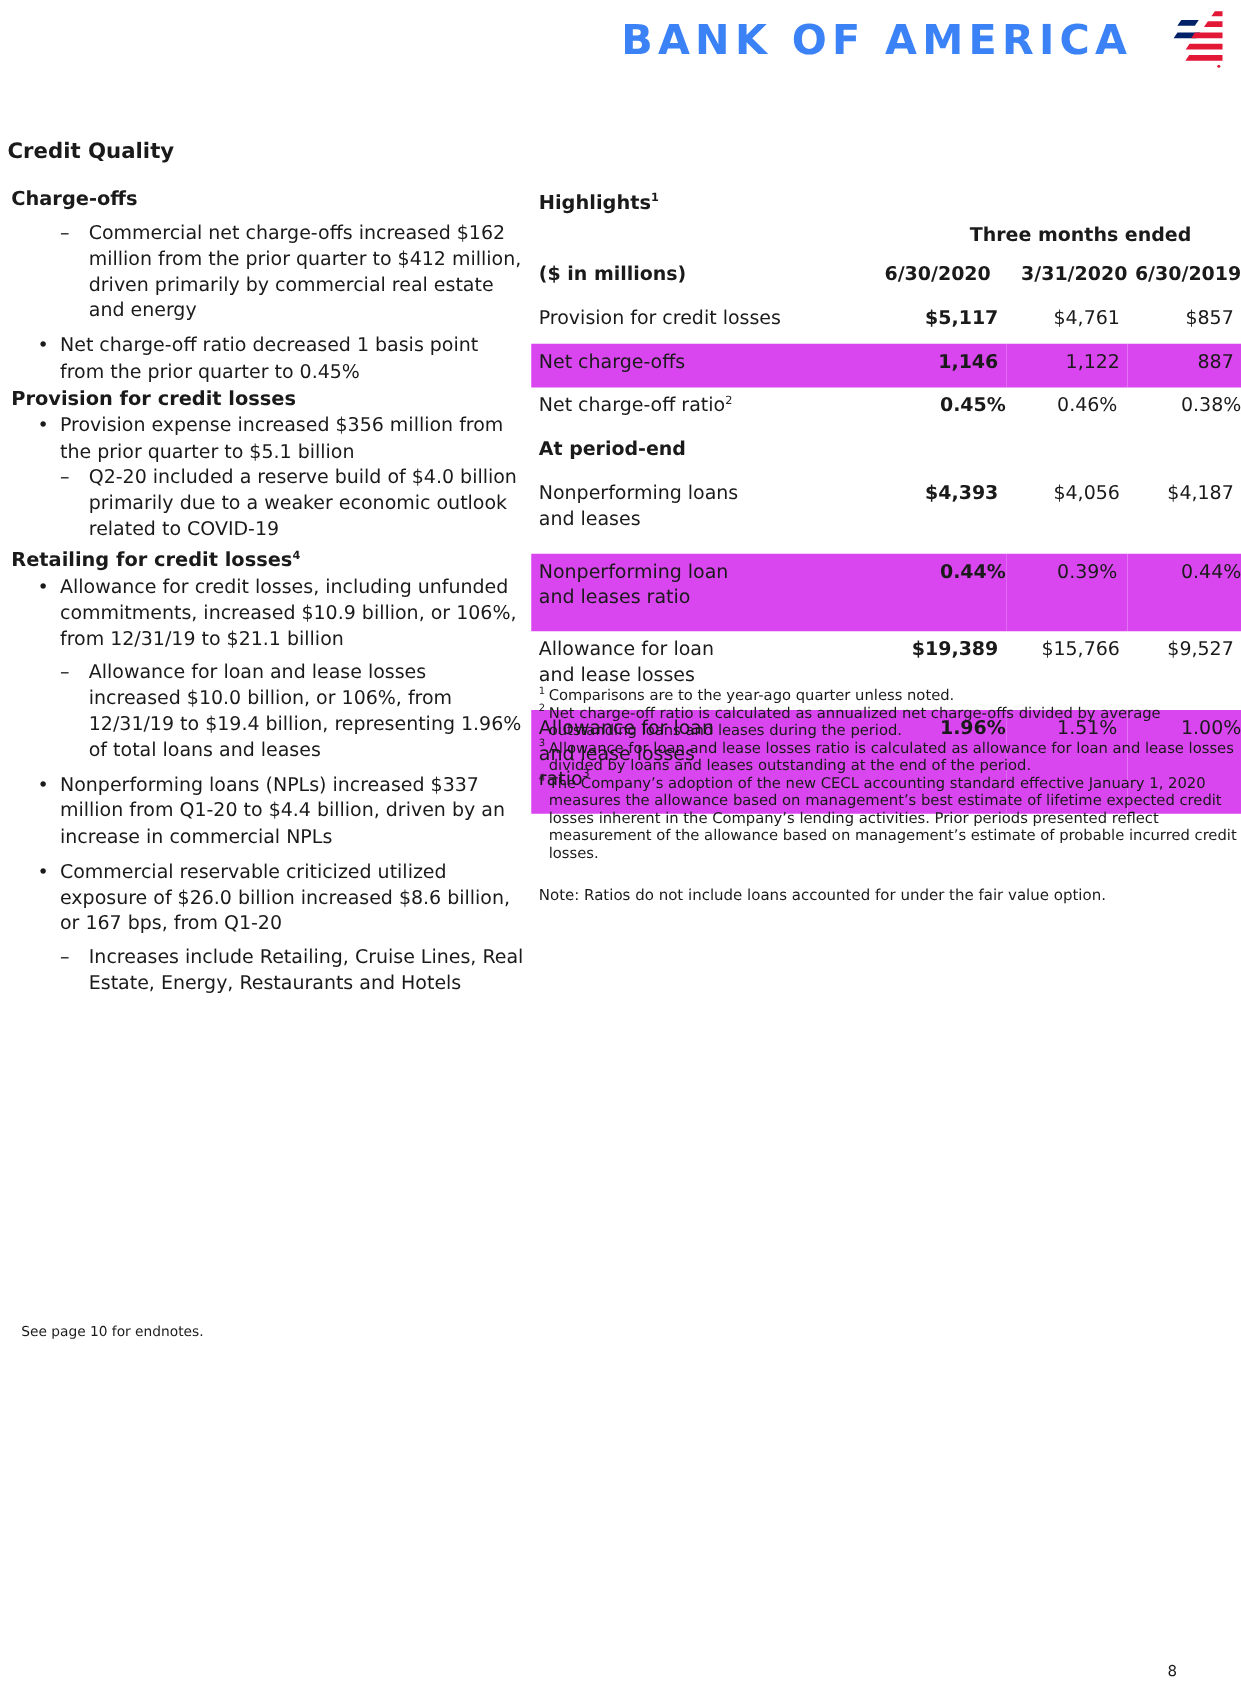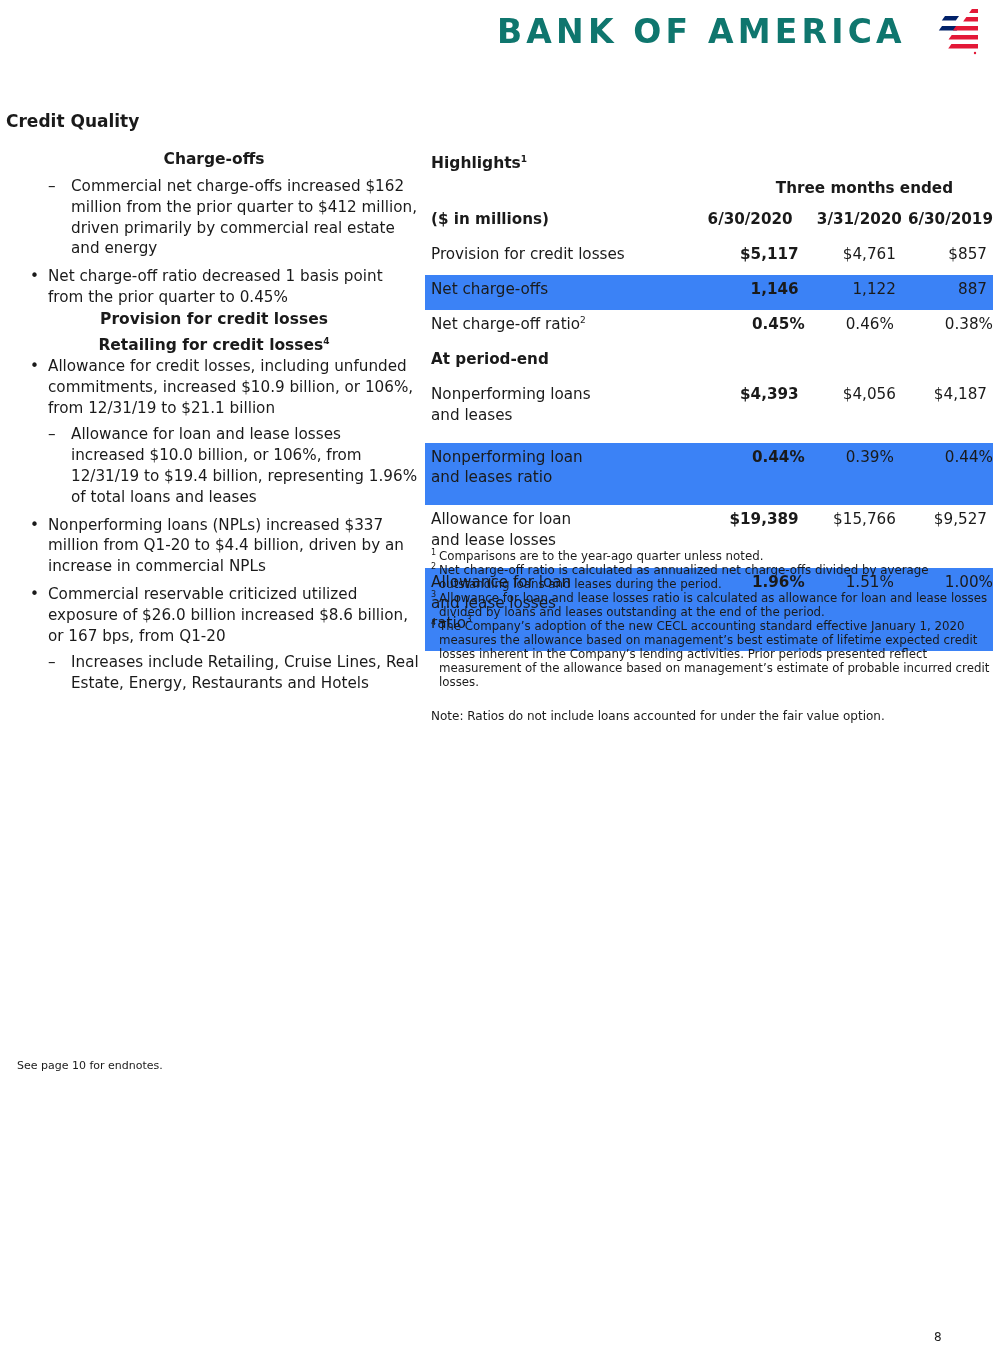--- a/index.html
+++ b/index.html
@@ -4,28 +4,28 @@
 <style>
   html, body { margin: 0; padding: 0; }
   body {
     width: 993px; height: 1365px; position: relative; background: #ffffff;
     font-family: "DejaVu Sans", "Liberation Sans", sans-serif; color: #1a1a1a;
     overflow: hidden;
   }
   .logo { position: absolute; left: 497px; top: 6px; height: 50px; display: flex; align-items: center; }
   .logo-text {
     font-family: "DejaVu Sans", sans-serif; font-weight: bold; font-size: 33px;
-    letter-spacing: 4.2px; color: #0f766e; line-height: 1;
+    letter-spacing: 4.2px; color: #3b82f6; line-height: 1;
   }
   .logo-flag { margin-left: 6px; width: 66px; height: 50px; }
 
   .section-title { position: absolute; left: 6px; top: 111px; font-size: 17px; font-weight: bold; margin: 0; }
 
   .left { position: absolute; left: 9px; top: 148px; width: 410px; font-size: 15.2px; line-height: 20.8px; }
-  .left h3 { font-size: 15.5px; font-weight: bold; margin: 0; line-height: 22px; text-align: center; }
+  .left h3 { font-size: 15.5px; font-weight: bold; margin: 0; line-height: 22px; }
   .left h3 sup, .hl-title sup { font-size: 9px; }
   ul.bul { list-style: none; margin: 0; padding: 0; }
   .b1 { position: relative; padding-left: 39px; margin-top: 7px; }
   .b1::before { content: "•"; position: absolute; left: 21px; top: 0; }
   .b1.tight { padding-left: 34px; margin-top: 0; }
   .b1.tight::before { left: 21px; }
   .b2 { position: relative; padding-left: 62px; margin-top: 6px; }
   .b2::before { content: "–"; position: absolute; left: 39px; top: 0; }
   .b2.first { margin-top: 5px; }
   .sec2 { margin-top: 13px; }
@@ -35,21 +35,21 @@
   .hl-title { font-size: 15.5px; font-weight: bold; margin: 0; line-height: 22px; }
   table.hl { position: absolute; left: -6px; top: 30px; width: 568px; border-collapse: collapse; font-size: 15.2px; }
   table.hl td, table.hl th { padding: 0 0 0 6px; vertical-align: top; line-height: 20.8px; }
   table.hl th { font-weight: bold; text-align: right; }
   table.hl th.lbl { text-align: left; }
   table.hl .num { text-align: right; }
   table.hl .c1 { width: 334px; padding-right: 0; }
   table.hl .c2 { width: 110px; padding-right: 0; }
   table.hl .c3 { width: 112px; padding-right: 0; }
   table.hl td.b { font-weight: bold; }
-  tr.shade td { background: #3b82f6; }
+  tr.shade td { background: #d946ef; }
   .h-three td { height: 31px; }
   .h-head th { height: 31px; }
   tr.r1 td { height: 31px; padding-top: 4px; }
   tr.r1l td { padding-top: 4px; padding-bottom: 17px; }
   td.pad6 { padding-right: 6px !important; }
   sup.s { font-size: 9px; vertical-align: super; line-height: 0; }
 
   .notes { position: absolute; left: 431px; top: 549px; width: 560px; font-size: 11.8px; line-height: 14px; }
   .note { position: relative; padding-left: 8px; }
   .note sup { position: absolute; left: 0; top: -3px; font-size: 8px; }
@@ -80,20 +80,24 @@
 <h2 class="section-title">Credit Quality</h2>
 
 <div class="left">
   <h3>Charge-offs</h3>
   <ul class="bul">
     <li class="b2"><span>Commercial net charge-offs increased $162 million from the prior quarter to $412 million, driven primarily by commercial real estate and energy</span></li>
     <li class="b1"><span>Net charge-off ratio decreased 1 basis point from the prior quarter to 0.45%</span></li>
   </ul>
 
   <h3 class="sec2">Provision for credit losses</h3>
+  <ul class="bul">
+    <li class="b1 tight" style="padding-left:39px"><span>Provision expense increased $356 million from the prior quarter to $5.1 billion</span></li>
+    <li class="b2" style="margin-top:0"><span>Q2-20 included a reserve build of $4.0 billion primarily due to a weaker economic outlook related to COVID-19</span></li>
+  </ul>
 
   <h3 class="sec3"><span>Retailing for credit losses</span><sup>4</sup></h3>
   <ul class="bul">
     <li class="b1" style="margin-top:0"><span>Allowance for credit losses, including unfunded commitments, increased $10.9 billion, or 106%, from 12/31/19 to $21.1 billion</span></li>
     <li class="b2"><span>Allowance for loan and lease losses increased $10.0 billion, or 106%, from 12/31/19 to $19.4 billion, representing 1.96% of total loans and leases</span></li>
     <li class="b1"><span>Nonperforming loans (NPLs) increased $337 million from Q1-20 to $4.4 billion, driven by an increase in commercial NPLs</span></li>
     <li class="b1"><span>Commercial reservable criticized utilized exposure of $26.0 billion increased $8.6 billion, or 167 bps, from Q1-20</span></li>
     <li class="b2"><span>Increases include Retailing, Cruise Lines, Real Estate, Energy, Restaurants and Hotels</span></li>
   </ul>
 </div>

